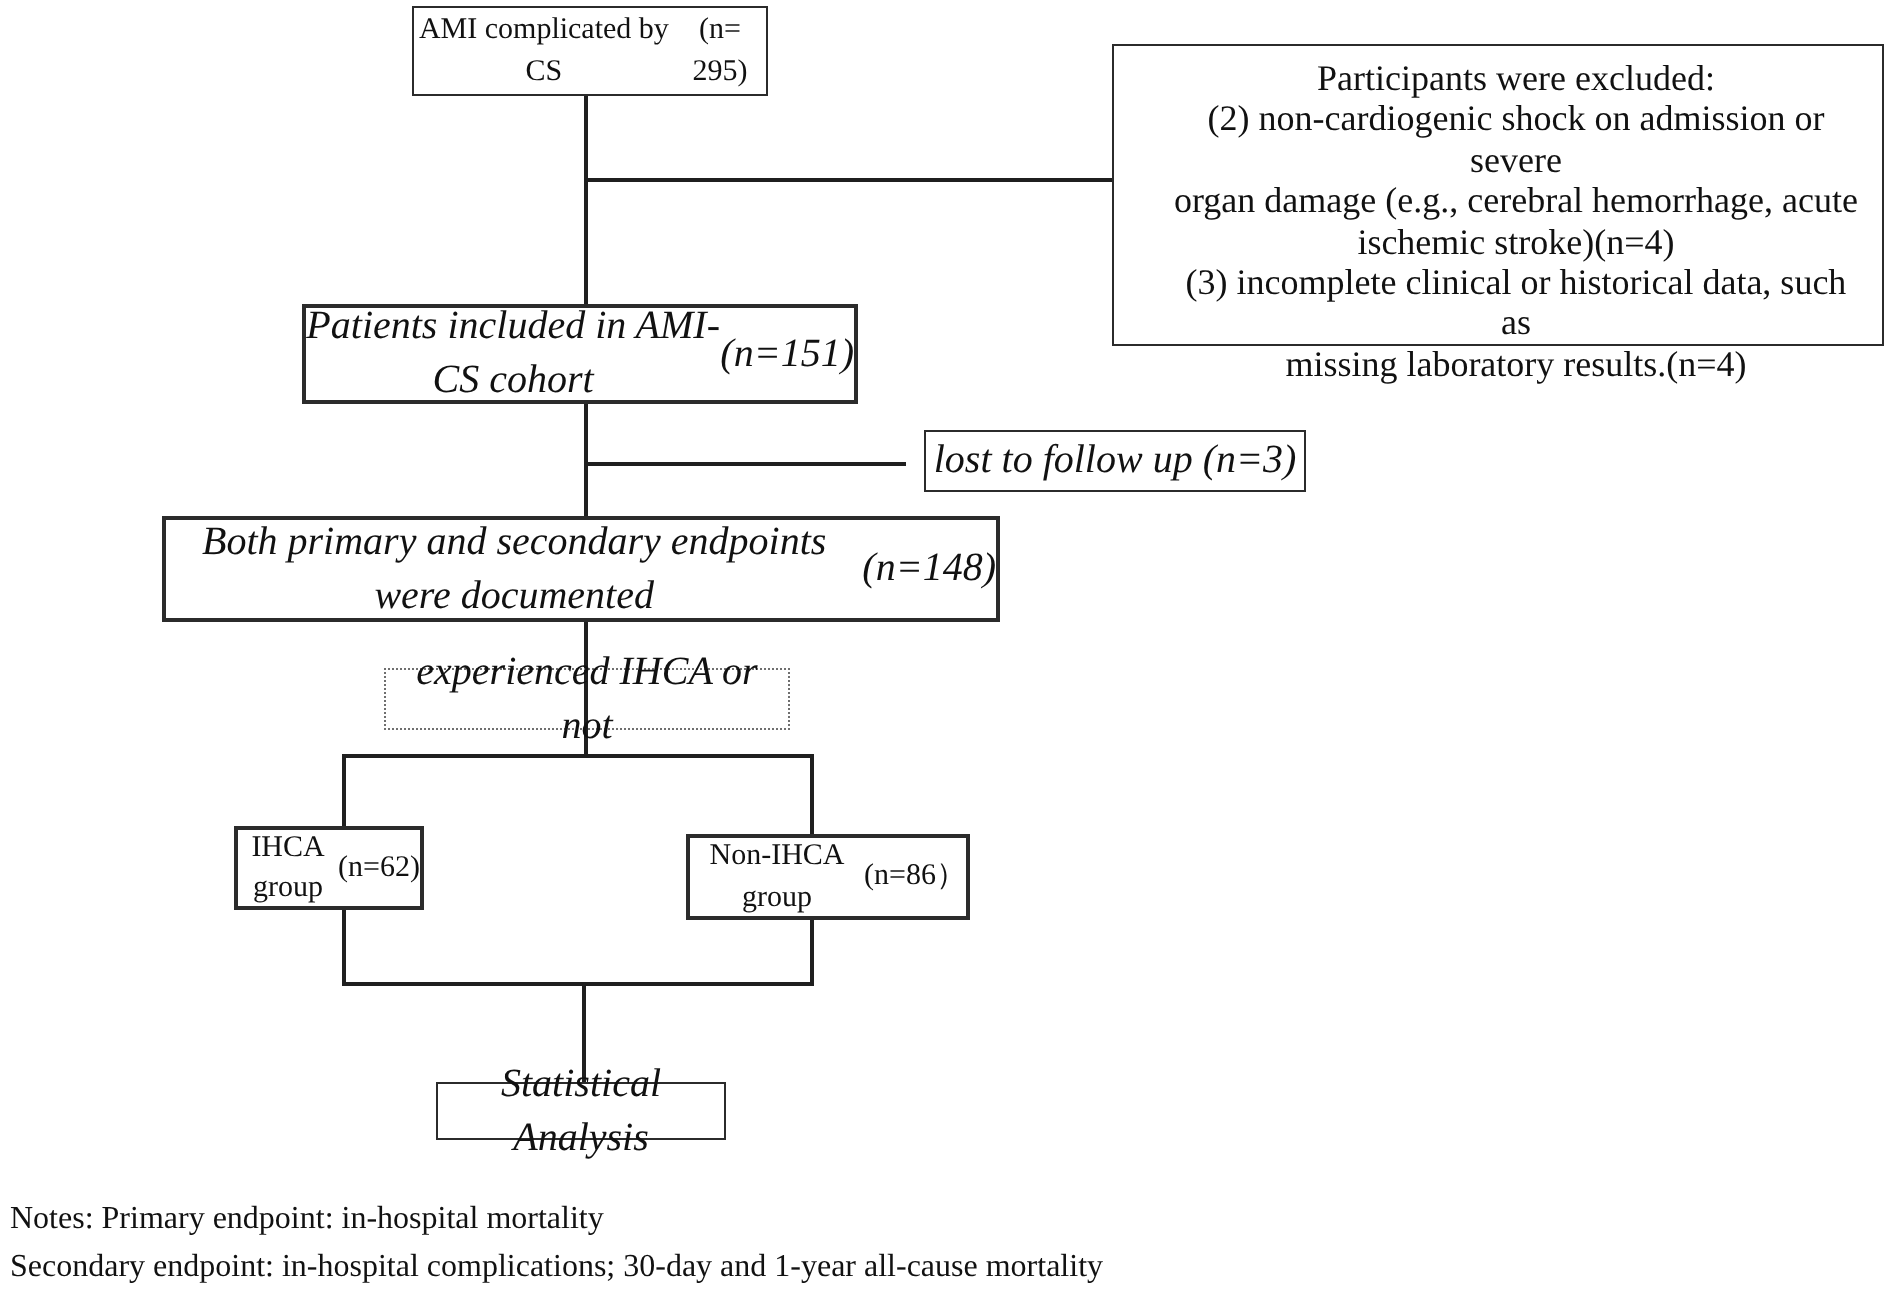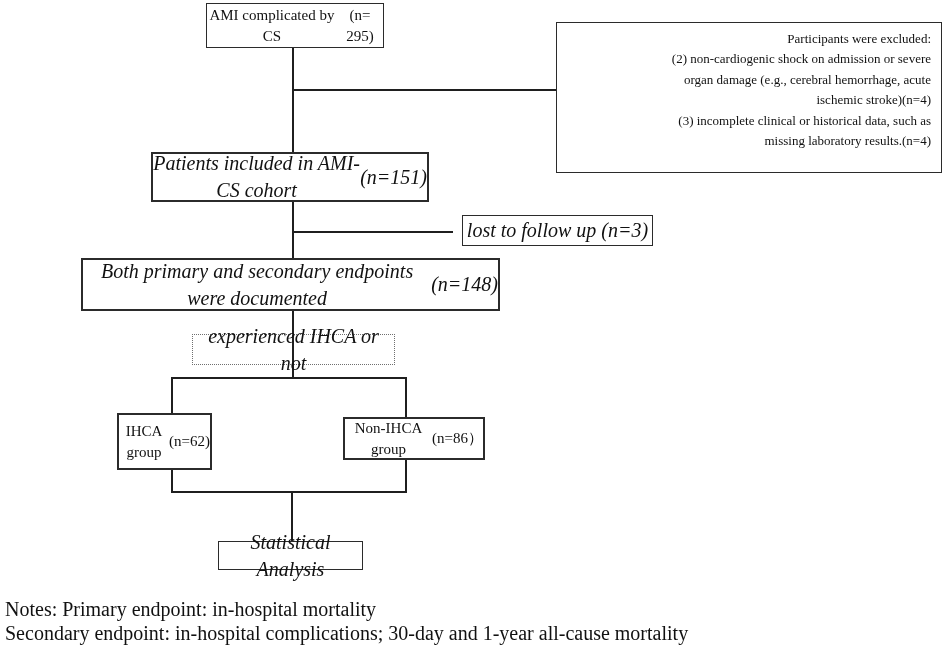--- a/index.html
+++ b/index.html
@@ -35,36 +35,36 @@
     background: transparent;
     z-index: 3;
   }
   .fs15 { font-size: 15px; }
   .fs16 { font-size: 20px; font-style: italic; }
   .exclusion {
     position: absolute;
     background: #ffffff;
     border: 1.5px solid #2b2b2b;
     box-sizing: border-box;
-    padding: 6px 10px 4px 8px;
-    font-size: 13px;
+    padding: 6px 10px 4px 28px;
+    font-size: 18px;
     line-height: 20.4px;
-    text-align: right;
+    text-align: center;
     z-index: 2;
   }
   .line {
     position: absolute;
     background: #1f1f1f;
     z-index: 1;
   }
   .notes {
     position: absolute;
     left: 5px;
     top: 598px;
-    font-size: 20px;
+    font-size: 16px;
     line-height: 23.5px;
     text-align: left;
     z-index: 2;
   }
 </style>
 </head>
 <body>
 
 <div id="canvas">
 
@@ -106,21 +106,21 @@
 
   <div class="box fs16" style="left:81px; top:258px; width:419px; height:53px;">
     <div>Both primary and secondary endpoints were documented</div>
     <div>(n=148)</div>
   </div>
 
   <div class="box dotted fs16" style="left:192px; top:334px; width:203px; height:31px;">
     <div>experienced IHCA or not</div>
   </div>
 
-  <div class="box fs15" style="left:117px; top:413px; width:95px; height:57px;justify-content:space-between;">
+  <div class="box fs15" style="left:117px; top:413px; width:95px; height:42px;justify-content:space-between;">
     <div>IHCA group</div>
     <div>(n=62)</div>
   </div>
 
   <div class="box fs15" style="left:343px; top:417px; width:142px; height:43px;">
     <div>Non-IHCA group</div>
     <div>(n=86）</div>
   </div>
 
   <div class="box thin fs16" style="left:218px; top:541px; width:145px; height:29px;">

